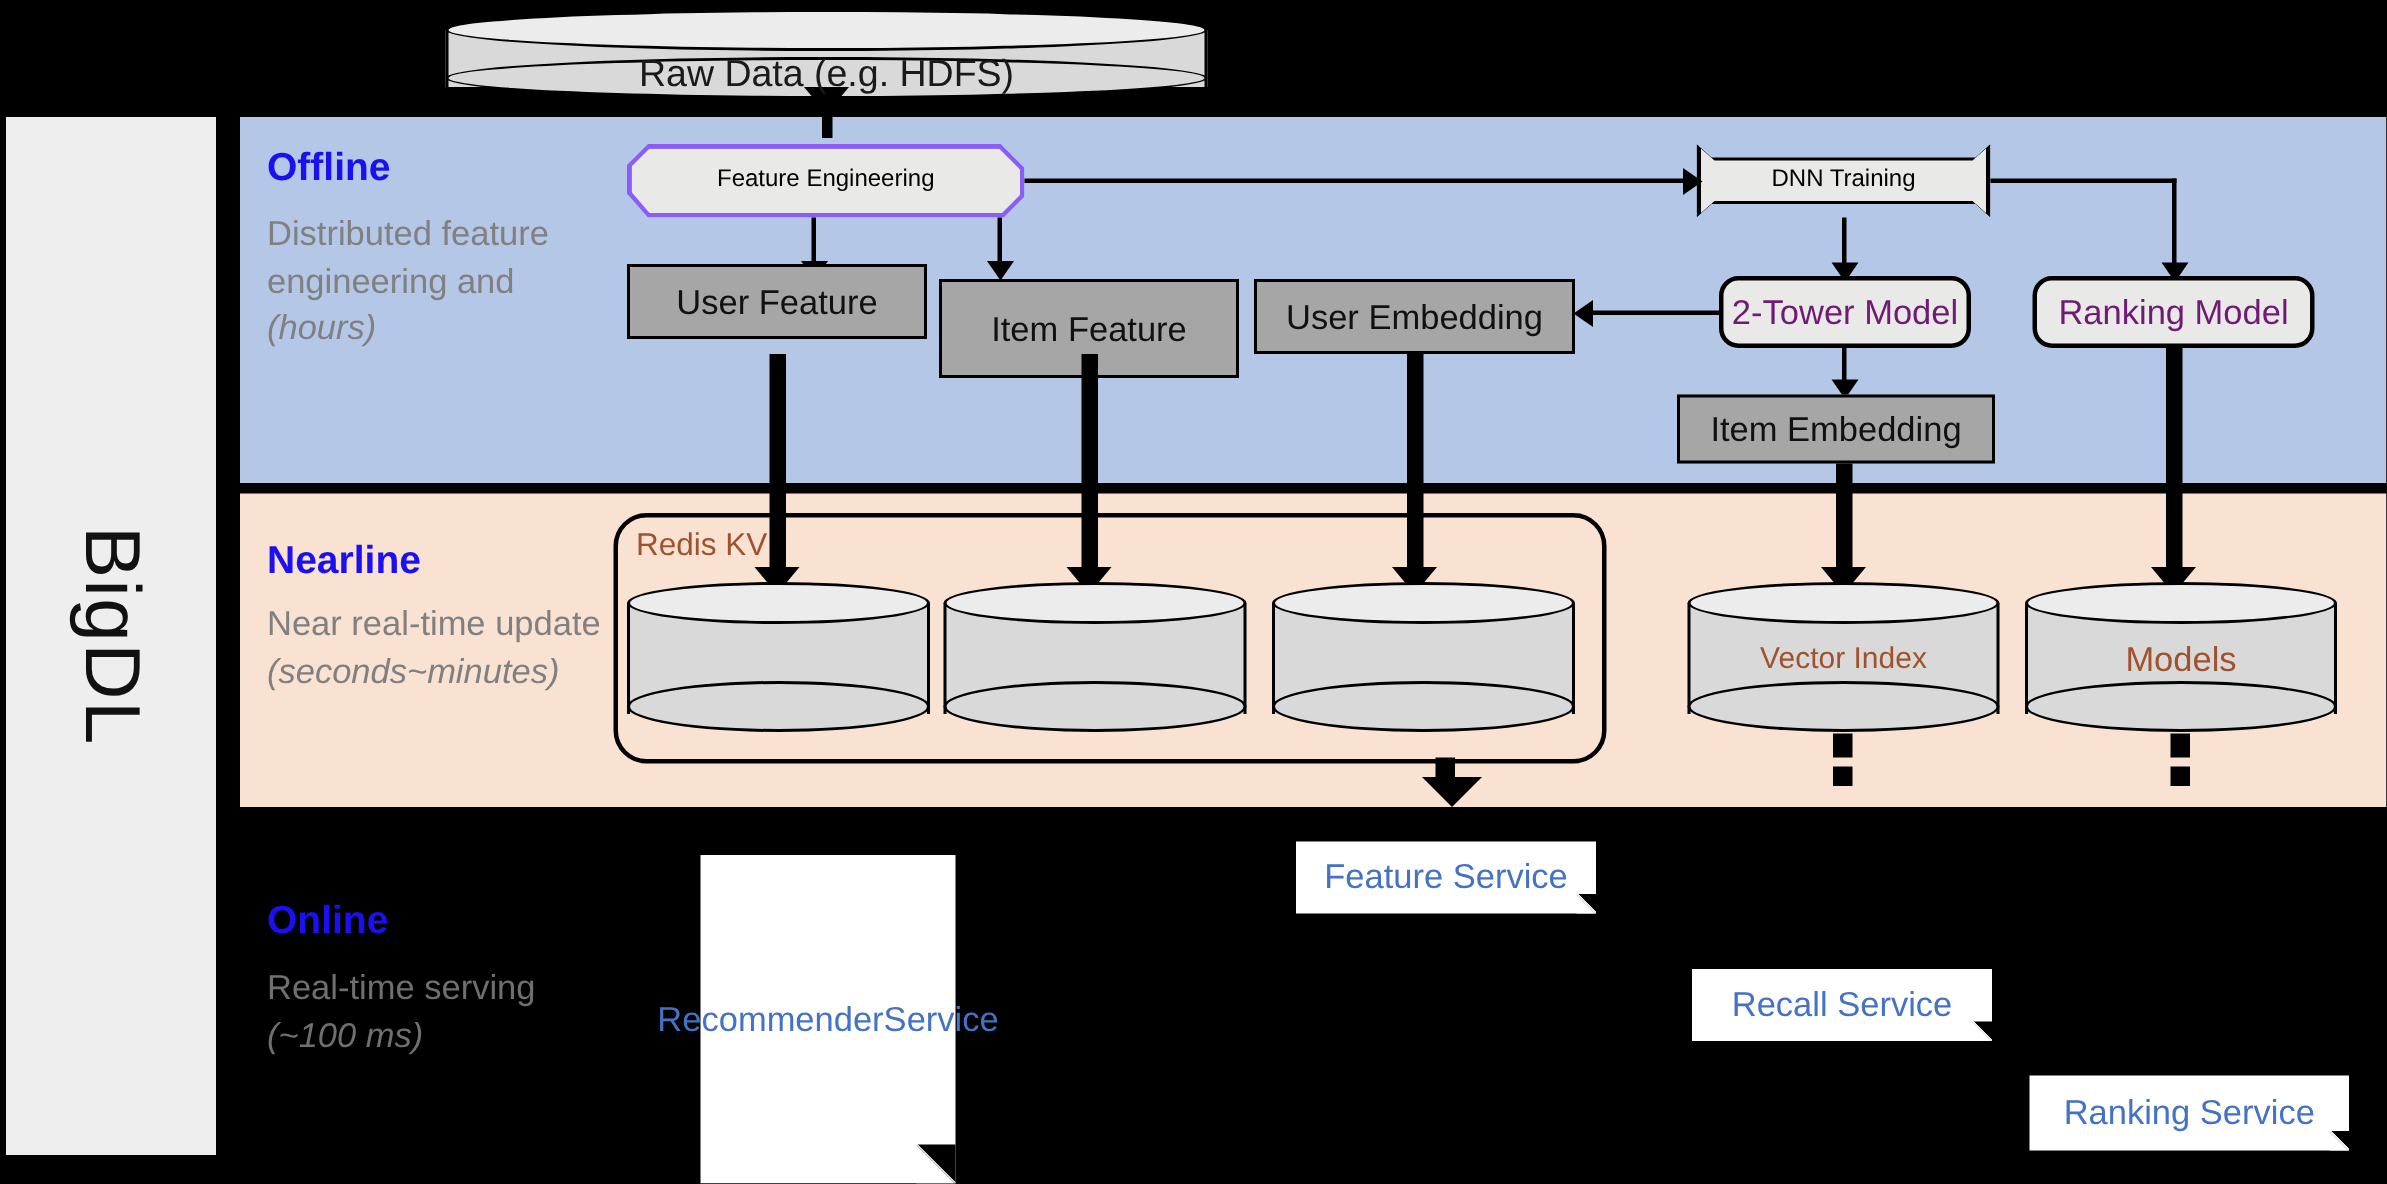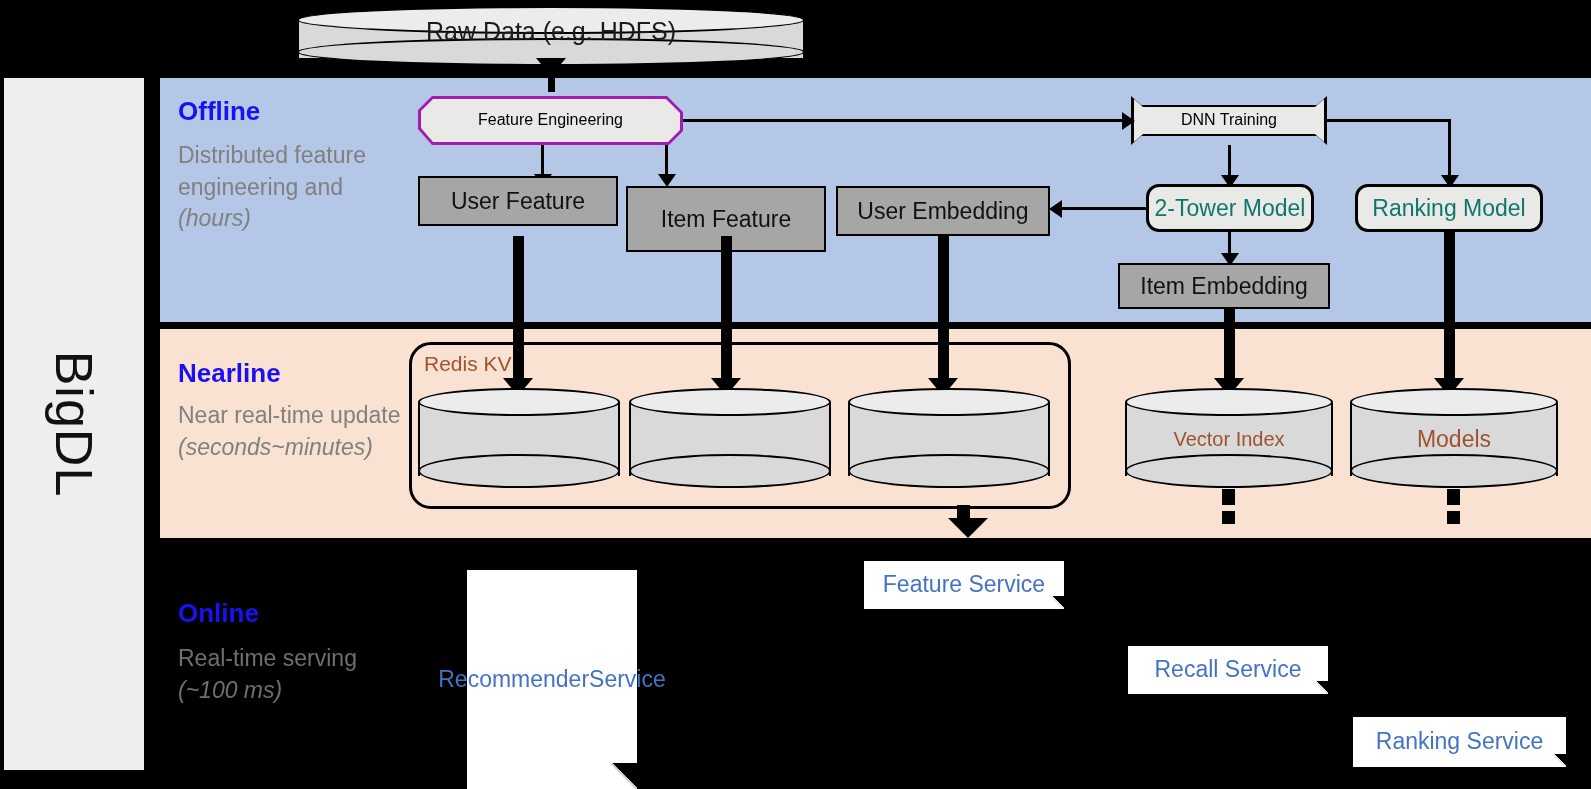--- a/index.html
+++ b/index.html
@@ -29,27 +29,27 @@
   #s-offline{left:178px;top:140px;}
   #t-nearline{left:178px;top:358px;}
   #s-nearline{left:178px;top:400px;width:235px;}
   #t-online{left:178px;top:598px;}
   #s-online{left:178px;top:643px;color:#6f6f6f;}
 
   
   .node{position:absolute;box-sizing:border-box;display:flex;align-items:center;
         justify-content:center;text-align:center;line-height:1.15;}
   .grey-box{background:#a6a6a6;border:2.5px solid #000;color:#111;font-size:23px;}
-  .model-box{background:#e9e9e7;border:3px solid #000;color:#0f766e;font-size:23px;
+  .model-box{background:#e9e9e7;border:3px solid #000;color:#701a75;font-size:23px;
              border-radius:13px;}
 
   
   #n-feature-eng{clip-path:polygon(0 14px,14px 0,calc(100% - 16px) 0,100% 16px,
                  100% calc(100% - 14px), calc(100% - 14px) 100%, 14px 100%, 0 calc(100% - 16px));
-                 border:none;background:#a21caf;padding:12px;}
+                 border:none;background:#8b5cf6;padding:12px;}
   #n-feature-eng .inner{position:absolute;left:3px;top:3px;right:3px;bottom:3px;
                  background:#e9e9e7;display:flex;align-items:center;justify-content:center;
                  clip-path:polygon(0 12px,12px 0,calc(100% - 14px) 0,100% 14px,
                  100% calc(100% - 12px), calc(100% - 12px) 100%, 12px 100%, 0 calc(100% - 14px));}
 
   
   #n-dnn{border:none;background:#000;padding:0;
          clip-path:polygon(0 0, 10px 9px, calc(100% - 10px) 9px, 100% 0,
                            100% 100%, calc(100% - 10px) calc(100% - 9px),
                            10px calc(100% - 9px), 0 100%);}
@@ -117,21 +117,21 @@
   <div class="band-title" id="t-nearline">Nearline</div>
   <div class="band-sub" id="s-nearline"><span>Near real-time update </span><i>(seconds~minutes)</i></div>
 
   <div class="band-title" id="t-online">Online</div>
   <div class="band-sub" id="s-online"><span>Real-time serving </span><i>(~100 ms)</i></div>
 
   <div class="cyl" style="left:297px;top:6px;width:508px;height:60px;">
     <div class="body" style="top:14px;height:38px;"></div>
     <div class="bot" style="top:32px;height:28px;"></div>
     <div class="top" style="top:0px;height:28px;"></div>
-    <div class="cap" style="top:6px;height:38px;">Raw Data (e.g. HDFS)</div>
+    <div class="cap" style="top:24px;height:38px;">Raw Data (e.g. HDFS)</div>
   </div>
 
   <div class="vline" style="left:548px;top:64px;width:7px;height:28px;"></div>
   <div class="ahead down fat" style="left:536px;top:58px;"></div>
 
   <div class="node" id="n-feature-eng" style="left:418px;top:96px;width:265px;height:49px;">
     <div class="inner">Feature Engineering</div>
   </div>
 
   <div class="node" id="n-dnn" style="left:1131px;top:96px;width:196px;height:49px;">

